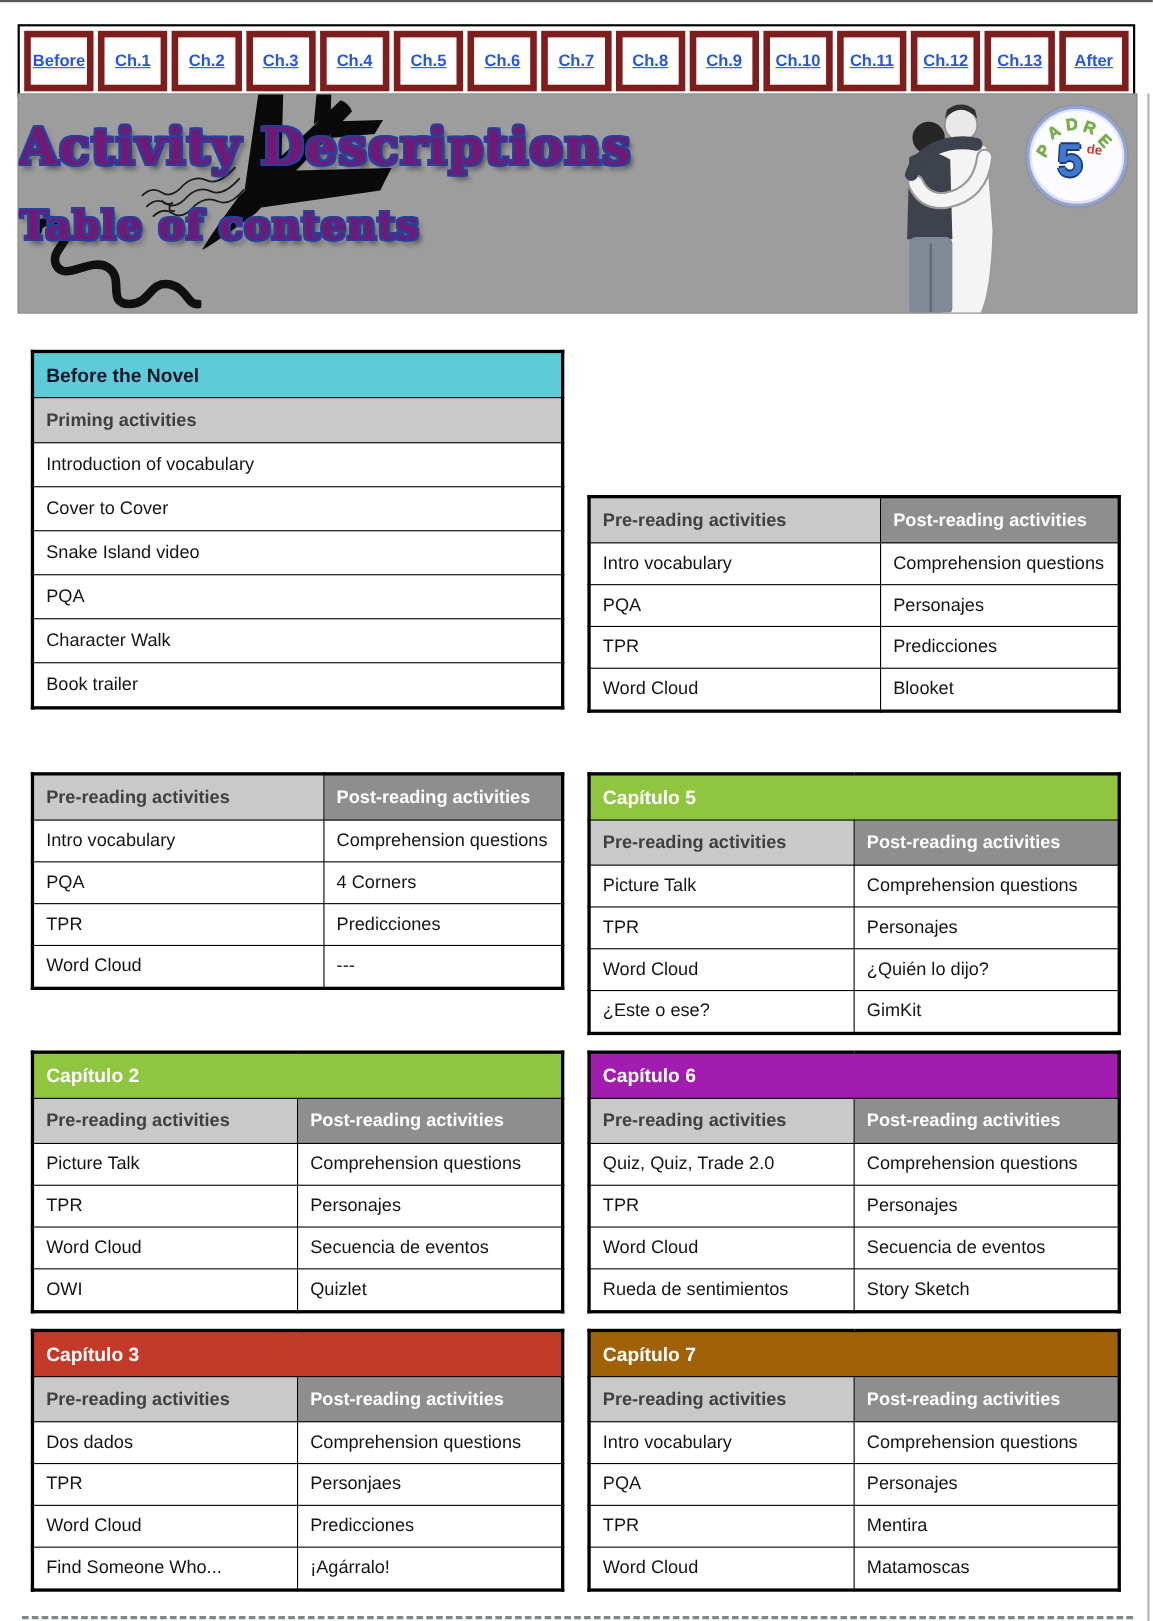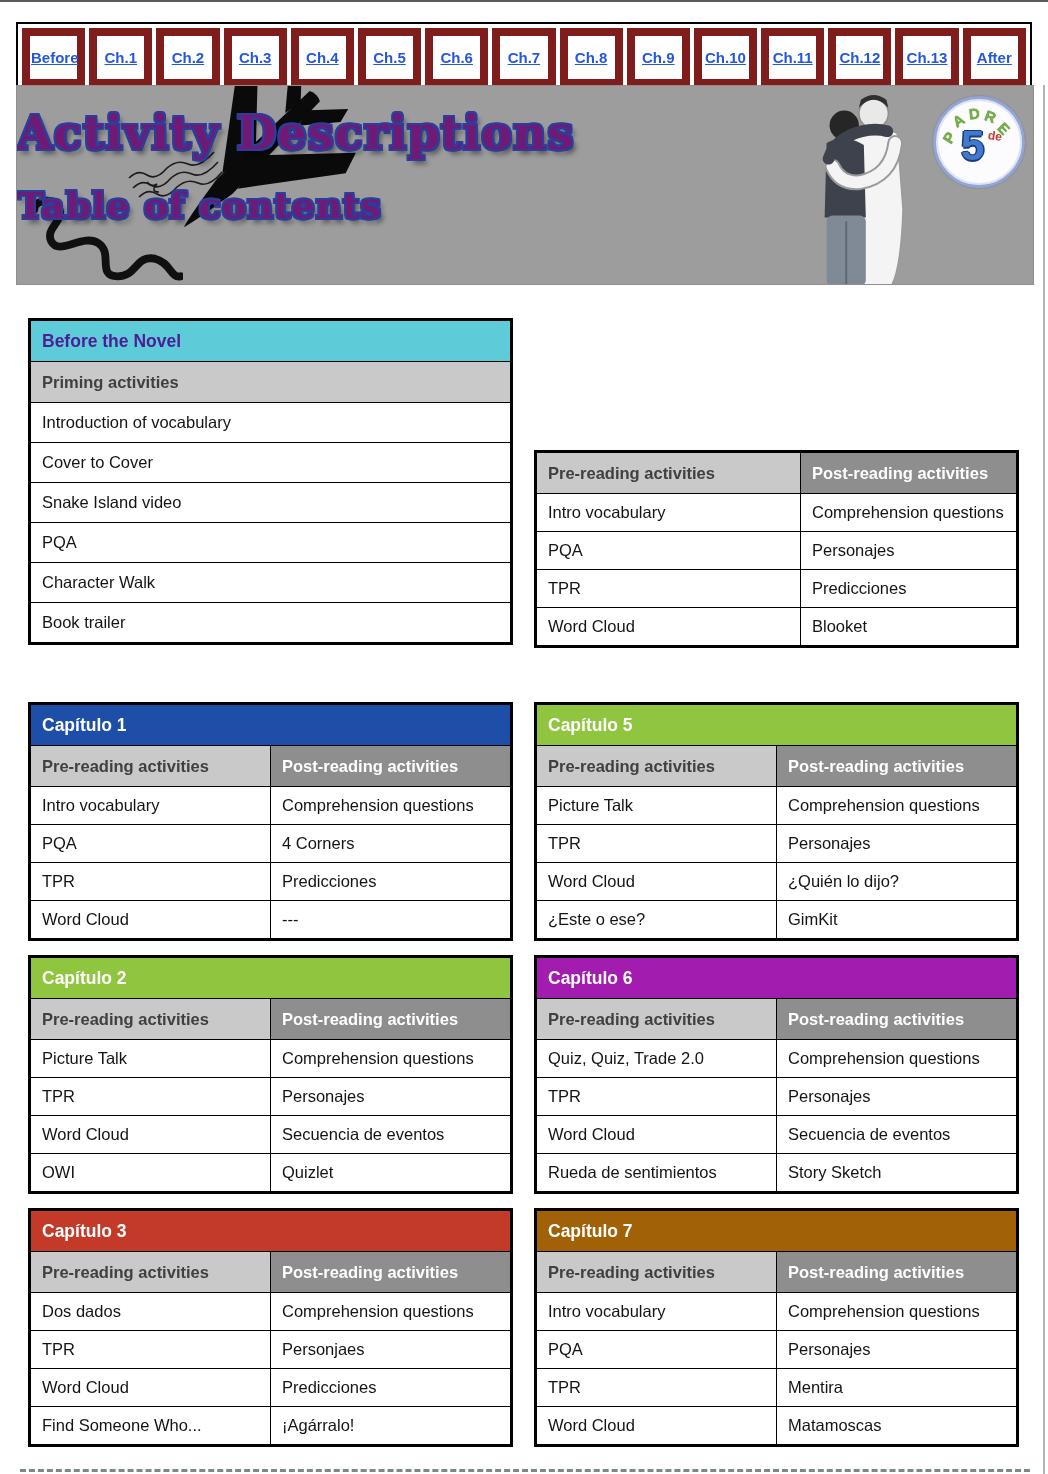--- a/index.html
+++ b/index.html
@@ -11,21 +11,21 @@
   .top-edge { position:absolute; top:0; left:0; width:100%; height:2px; background:#5a5a5a; }
   .right-line { position:absolute; right:3px; top:85px; bottom:0; width:2px; background:#b3b3b3; }
   .page-break { position:absolute; bottom:2px; left:20px; width:1010px; border-top:3px dashed #7d8a84; }
 
   
   .nav-table {
     position:absolute; left:16px; top:22px; width:1016px; height:55px;
     border-collapse:separate; border-spacing:4px; border:2px solid #000;
     background:#fff; table-layout:fixed;
   }
-  .nav-table td { border:8px solid #7f1d1d; text-align:center; vertical-align:middle; height:41px; background:#fff; }
+  .nav-table td { border:6px solid #7f1d1d; text-align:center; vertical-align:middle; height:41px; background:#fff; }
   .nav-table a { color:var(--link,#2456e0); font-weight:bold; font-size:15px; text-decoration:underline; }
 
   
   .banner {
     position:absolute; left:16px; top:85px; width:1016px; height:198px;
     background:var(--banner-bg,#9d9d9d); border:1px solid #8f8f8f; overflow:hidden;
   }
   .banner-title, .banner-subtitle {
     position:absolute; left:0; width:100%; text-align:left;
     font-family:"DejaVu Serif", serif; font-weight:bold; color:#701a75; letter-spacing:1px;
@@ -52,21 +52,21 @@
   .logo-num {
     position:absolute; left:25px; top:23px; font-size:42px; font-weight:bold; color:#3f7ad0;
     text-shadow:-1.5px 0 0 #1c3a78, 1.5px 0 0 #1c3a78, 0 -1.5px 0 #1c3a78, 0 1.5px 0 #1c3a78;
   }
 
   
   .data-table { position:absolute; border-collapse:collapse; background:#fff; table-layout:fixed; border:3px solid #000; }
   .data-table th, .data-table td { border:1px solid #000; }
   .t-title { height:40px; font-size:17.5px; font-weight:bold; text-align:left; padding:0 11px; }
   .ch-title { color:#fff; }
-  .before-title { color:#4c1d95; }
+  .before-title { color:#0f172a; }
   .sub-pre, .sub-post { height:40px; font-size:16.5px; font-weight:bold; text-align:left; padding:0 11px; }
   .sub-pre { background:var(--pre-bg,#c9c9c9); color:#404040; }
   .sub-post { background:var(--post-bg,#8e8e8e); color:#fff; }
   .cell { height:37px; font-size:16.5px; padding:0 11px; color:#141414; background:#fff; font-weight:normal; }
   .cell.tall { height:39px; }
 
   .pos-before { left:28px; top:318px; width:485px; }
   .ch { width:485px; }
   .ch th:first-child, .ch td:first-child { width:50%; }
   .pos-ch1 { left:28px;  top:702px; }
@@ -185,23 +185,20 @@
       <tr>
         <td class="cell tall">Book trailer</td>
       </tr>
     </tbody>
 </table>
 
 <div id="chapters-root">
     <table class="data-table ch pos-ch1">
       <tbody>
         <tr>
-          <th colspan="2" class="t-title ch-title" style="background: rgb(29, 79, 169);">Capítulo 1</th>
-        </tr>
-        <tr>
           <th class="sub-pre">Pre-reading activities</th>
           <th class="sub-post">Post-reading activities</th>
         </tr>
         <tr>
           <td class="cell">Intro vocabulary</td>
           <td class="cell">Comprehension questions</td>
         </tr>
         <tr>
           <td class="cell">PQA</td>
           <td class="cell">4 Corners</td>

